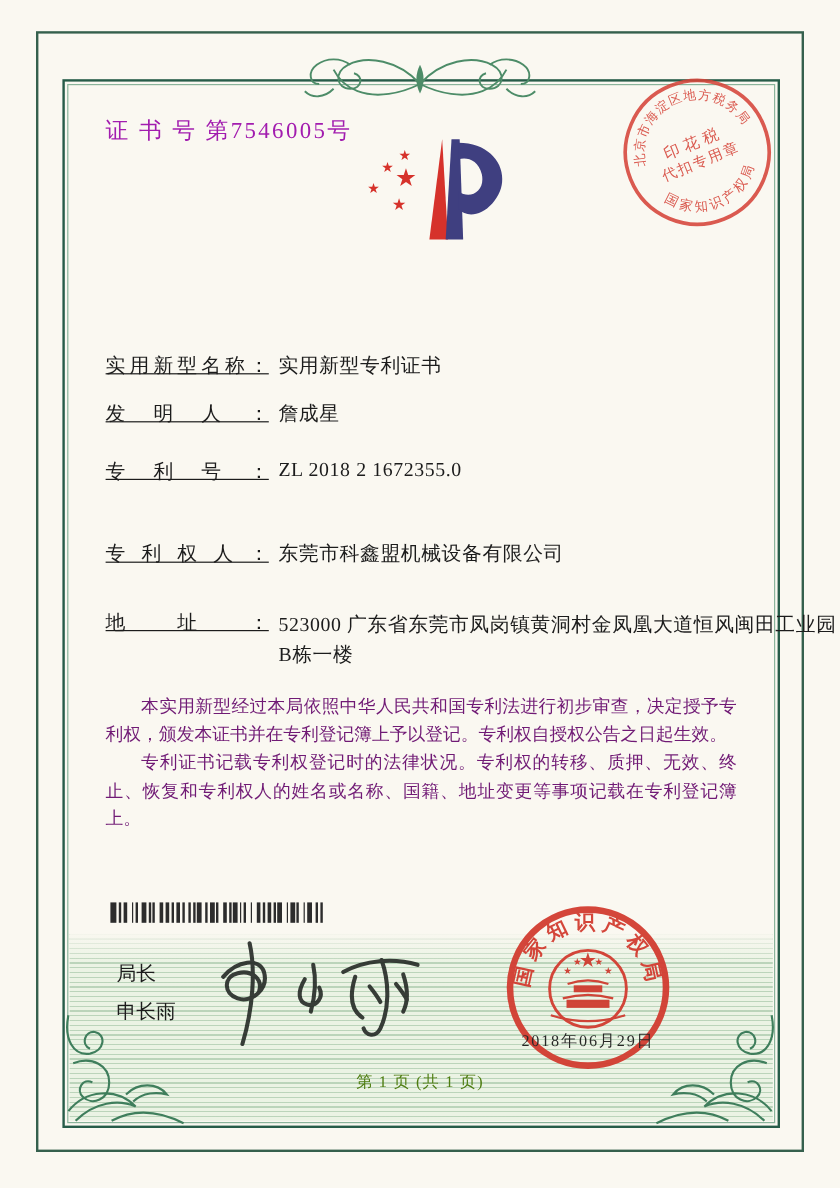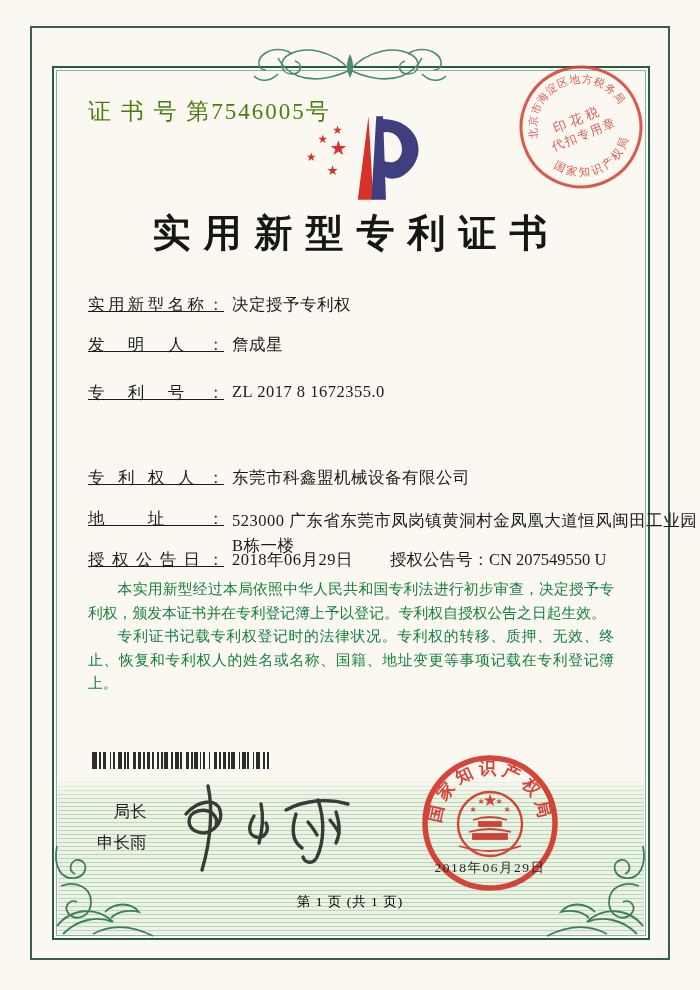--- a/index.html
+++ b/index.html
@@ -16,38 +16,38 @@
   
   .waves{
     position:absolute;left:4px;right:4px;bottom:4px;height:156px;
     background-color:#ebf3e4;
     background-image:repeating-linear-gradient(180deg,
       rgba(109,162,118,.38) 0px, rgba(109,162,118,.38) 1px,
       rgba(235,243,228,.05) 1px, rgba(235,243,228,.05) 4px);
   }
   .waves-fade{position:absolute;left:4px;right:4px;bottom:136px;height:26px;
     background:linear-gradient(180deg,#faf8f1 0%,rgba(250,248,241,0) 100%);}
-  .cert-no{position:absolute;left:88px;top:96px;font-size:23px;letter-spacing:2px;color:#4d7c0f;}
+  .cert-no{position:absolute;left:88px;top:96px;font-size:19px;letter-spacing:2px;color:#a21caf;}
   .logo{position:absolute;left:283px;top:106px;}
   .title{position:absolute;left:0;right:0;top:208px;text-align:center;
     font-size:38px;font-weight:700;letter-spacing:13px;color:#161616;text-indent:13px;}
   .row{position:absolute;left:88px;font-size:16.5px;color:#1c1c1c;white-space:nowrap;}
   .lbl{display:inline-block;width:136px;text-align:justify;text-align-last:justify;vertical-align:top;text-decoration:underline;}
   .val{display:inline-block;vertical-align:top;margin-left:8px;letter-spacing:.5px;}
   .val-addr{width:470px;white-space:normal;line-height:25px;}
   .g2{position:absolute;left:302px;top:0;white-space:nowrap;}
   .paras{position:absolute;left:88px;width:526px;top:578px;font-size:14.8px;
-    line-height:23.6px;text-align:justify;color:#15803d;}
+    line-height:23.6px;text-align:justify;color:#701a75;}
   .paras p{margin:0;text-indent:2em;}
   .barcode{position:absolute;left:92px;top:752px;width:182px;height:17px;display:flex;align-items:stretch;}
-  .signer{position:absolute;left:97px;top:796px;font-size:16.5px;color:#1c1c1c;line-height:31px;text-align:right;}
+  .signer{position:absolute;left:97px;top:796px;font-size:16.5px;color:#1c1c1c;line-height:31px;}
   .signature{position:absolute;left:158px;top:780px;}
   .seal{position:absolute;left:415px;top:748px;opacity:.94;}
   .taxstamp{position:absolute;left:510px;top:56px;opacity:.88;}
-  .footer{position:absolute;left:0;right:0;top:893px;text-align:center;font-size:13.5px;color:#000000;letter-spacing:1px;}
+  .footer{position:absolute;left:0;right:0;top:893px;text-align:center;font-size:13.5px;color:#4d7c0f;letter-spacing:1px;}
   .orn-top{position:absolute;left:248px;top:40px;}
   .orn-bl{position:absolute;left:53px;top:842px;}
   .orn-br{position:absolute;left:543px;top:842px;transform:scaleX(-1);}
   svg text{font-family:"Liberation Serif","DejaVu Serif",serif;}
 </style>
 </head>
 <body>
 
 <div class="page">
 
@@ -99,42 +99,35 @@
     <path d="M102,13 C136,13 150,44 131,65 C121,76 109,77 102,70 L102,55 C113,62 125,54 122,40 C119,27 109,25 102,27 Z" fill="#3f3f80"></path>
     <g fill="#d6322b" font-size="12" text-anchor="middle">
       <text x="56" y="28">★</text>
       <text x="41" y="38">★</text>
       <text x="29" y="56">★</text>
       <text x="51" y="71" font-size="14">★</text>
       <text x="57" y="50" font-size="21">★</text>
     </g>
   </svg>
 
-  <div class="title">实用新型专利证书</div>
 
   <div class="row" style="top:294px">
-    <span class="lbl">实用新型名称：</span><span class="val">决定授予专利权</span>
+    <span class="lbl">实用新型名称：</span><span class="val">实用新型专利证书</span>
   </div>
   <div class="row" style="top:334px">
     <span class="lbl">发明人：</span><span class="val">詹成星</span>
   </div>
   <div class="row" style="top:382px">
-    <span class="lbl">专利号：</span><span class="val">ZL 2017 8 1672355.0</span>
-  </div>
-  <div class="row" style="top:467px">
+    <span class="lbl">专利号：</span><span class="val">ZL 2018 2 1672355.0</span>
+  </div>
+  <div class="row" style="top:451px">
     <span class="lbl">专利权人：</span><span class="val">东莞市科鑫盟机械设备有限公司</span>
   </div>
   <div class="row" style="top:508px">
     <span class="lbl">地址：</span><span class="val val-addr">523000 广东省东莞市凤岗镇黄洞村金凤凰大道恒风闽田工业园B栋一楼</span>
-  </div>
-  <div class="row" style="top:549px">
-    <span class="lbl">授权公告日：</span><span class="val">2018年06月29日</span>
-    <span class="g2">
-      <span>授权公告号：</span><span>CN 207549550 U</span>
-    </span>
   </div>
 
   <div class="paras">
     <p>本实用新型经过本局依照中华人民共和国专利法进行初步审查，决定授予专利权，颁发本证书并在专利登记簿上予以登记。专利权自授权公告之日起生效。</p>
     <p>专利证书记载专利权登记时的法律状况。专利权的转移、质押、无效、终止、恢复和专利权人的姓名或名称、国籍、地址变更等事项记载在专利登记簿上。</p>
   </div>
 
   <div class="barcode">
       <span style="width: 5.30097px; background: rgb(44, 44, 44);"></span>
       <span style="width: 1.76699px; background: transparent;"></span>

